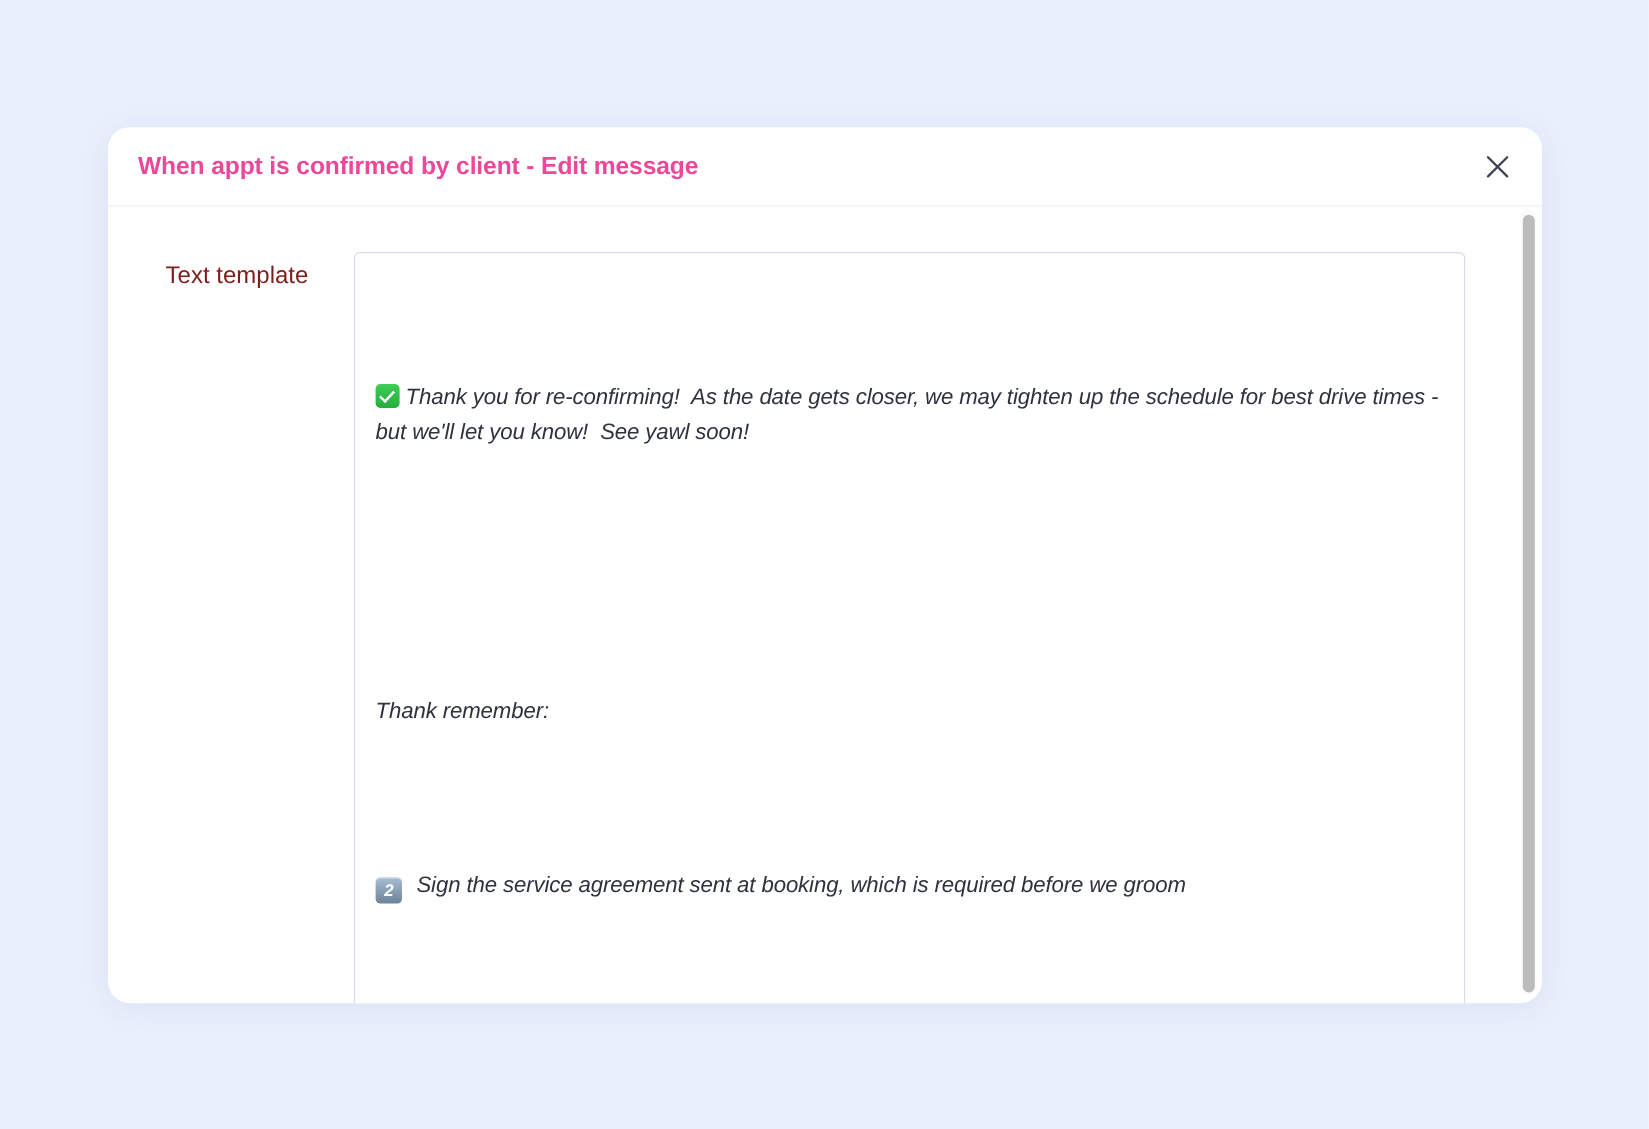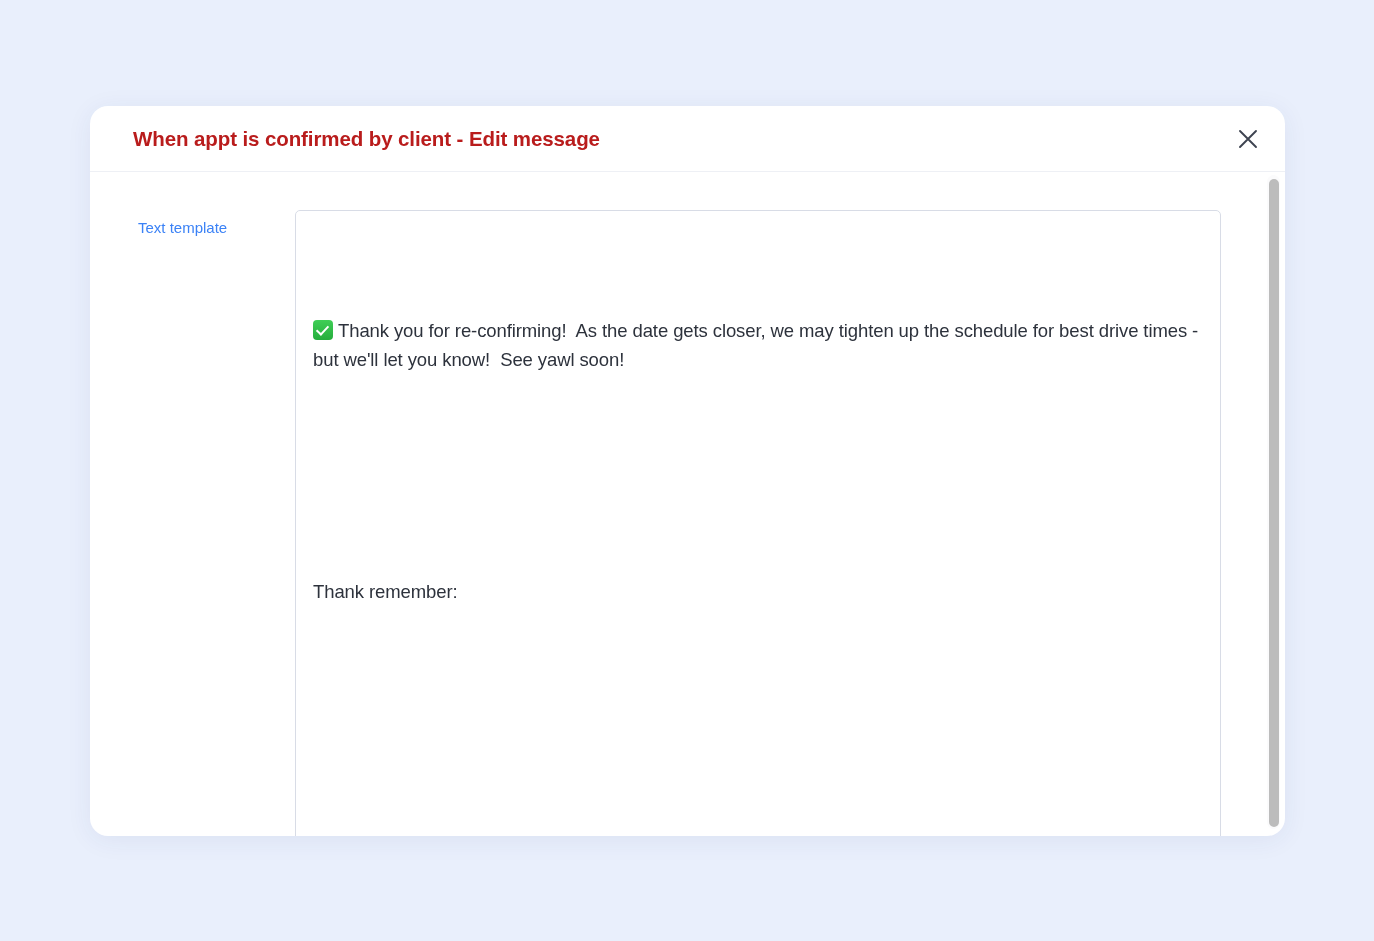--- a/index.html
+++ b/index.html
@@ -30,24 +30,24 @@
   }
 
   .modal-header {
     position: relative;
     height: 66px;
     border-bottom: 1px solid #eef0f5;
     display: flex;
     align-items: center;
   }
   .modal-title {
-    margin-left: 43px;
+    margin-left: 25px;
     font-size: 20.5px;
     font-weight: 700;
-    color: #b91c1c;
+    color: #ec4899;
     letter-spacing: -0.1px;
     white-space: nowrap;
   }
   .close-btn {
     position: absolute;
     right: 20px;
     top: 50%;
     transform: translateY(-50%);
     width: 34px;
     height: 34px;
@@ -70,22 +70,22 @@
 
   .field-row {
     display: flex;
     align-items: flex-start;
     padding-left: 25px;
     padding-right: 64px;
   }
   .field-label {
     width: 180px;
     flex: 0 0 180px;
-    font-size: 15px;
-    color: #3b82f6;
+    font-size: 20px;
+    color: #7f1d1d;
     padding-top: 9px;
     text-align: left;
     padding-left: 23px;
   }
   .field-control { flex: 1 1 auto; }
 
   
   .textarea-box {
     position: relative;
     border: 1px solid #d8dce6;
@@ -94,21 +94,21 @@
     padding: 18px 20px 34px 17px;
     min-height: 308px;
   }
   .msg-text {
     font-size: 18.5px;
     line-height: 29px;
     color: #2d323c;
     white-space: pre-wrap;
     letter-spacing: -0.1px;
   }
-  .msg-para { margin: 0; }
+  .msg-para { margin: 0; font-style: italic; }
   .msg-gap { height: 29px; }
 
   
   .e-check {
     display: inline-block;
     width: 20px; height: 20px;
     vertical-align: -3px;
     background: linear-gradient(#3fce56, #25ad3c);
     border-radius: 4px;
     position: relative;
@@ -183,20 +183,21 @@
         <div class="textarea-box">
           <div class="msg-text">
 
             <p class="msg-para"><span class="e-check"></span><span>Thank you for re-confirming!  As the date gets closer, we may tighten up the schedule for best drive times - but we'll let you know!  See yawl soon!</span></p>
 
             <div class="msg-gap"></div>
 
             <p class="msg-para">Thank remember:</p>
 
 
+            <p class="msg-para"><span class="e-num">2</span><span>Sign the service agreement sent at booking, which is required before we groom</span></p>
 
             
 
             
 
             
 
           </div>
 
         </div>

